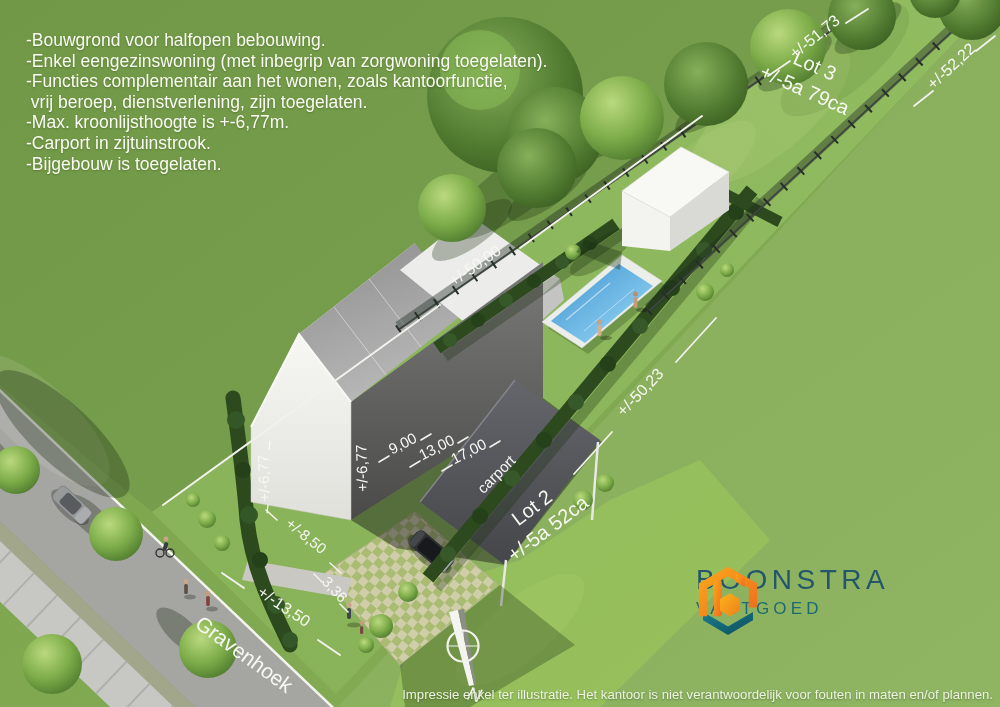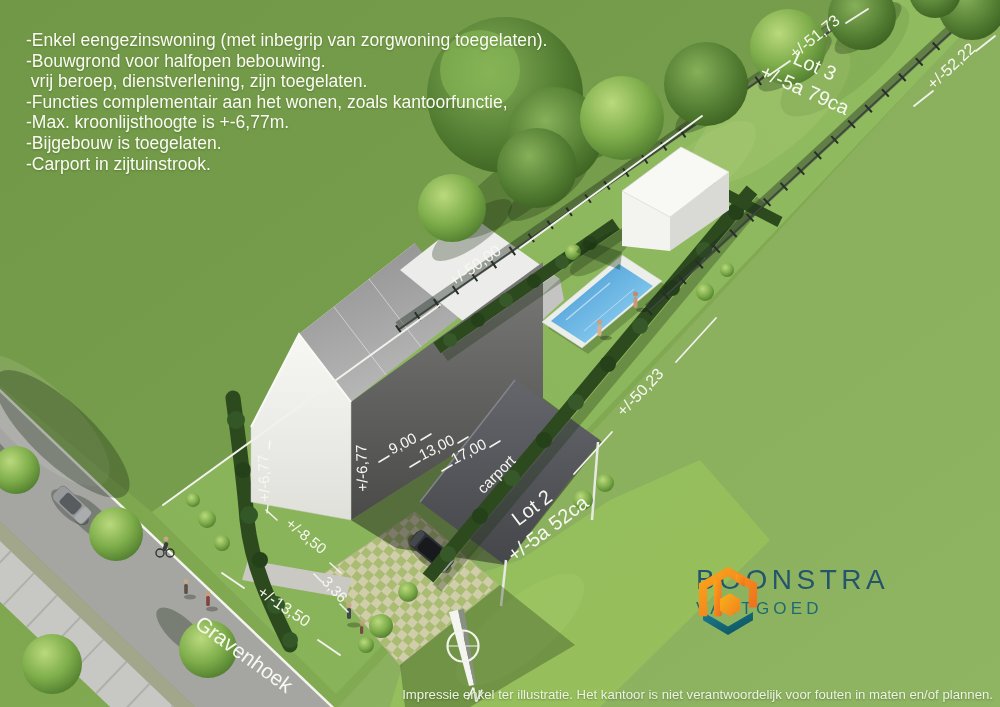--- a/index.html
+++ b/index.html
@@ -334,27 +334,27 @@
     <text class="lotlab" x="536" y="513" text-anchor="middle" transform="rotate(-37 536 513)">Lot 2</text>
     <text class="lotlab" x="552" y="534" text-anchor="middle" transform="rotate(-37 552 534)">+/-5a 52ca</text>
     <text class="lotlab" x="812" y="72" text-anchor="middle" transform="rotate(24 812 72)">Lot 3</text>
     <text class="lotlab" x="802" y="96" text-anchor="middle" transform="rotate(24 802 96)">+/-5a 79ca</text>
 
     <text class="street" x="240" y="660" text-anchor="middle" transform="rotate(36 240 660)">Gravenhoek</text>
   </g>
 </svg>
 
 <div class="notes">
+  <div class="note-line">-Bouwgrond voor halfopen bebouwing.</div>
   <div class="note-line">-Enkel eengezinswoning (met inbegrip van zorgwoning toegelaten).</div>
-  <div class="note-line">-Bouwgrond voor halfopen bebouwing.</div>
+  <div class="note-line">-Functies complementair aan het wonen, zoals kantoorfunctie,</div>
   <div class="note-line"> vrij beroep, dienstverlening, zijn toegelaten.</div>
-  <div class="note-line">-Functies complementair aan het wonen, zoals kantoorfunctie,</div>
   <div class="note-line">-Max. kroonlijsthoogte is +-6,77m.</div>
+  <div class="note-line">-Carport in zijtuinstrook.</div>
   <div class="note-line">-Bijgebouw is toegelaten.</div>
-  <div class="note-line">-Carport in zijtuinstrook.</div>
 </div>
 
 <div class="logo">
   <svg width="64" height="74" viewBox="0 0 100 112">
     <defs>
       <linearGradient id="orGrad" x1="0" y1="0" x2="1" y2="1">
         <stop offset="0" stop-color="#f9a61b"></stop>
             <stop offset="1" stop-color="#ee6c1e"></stop>
       </linearGradient>
       <linearGradient id="orGrad2" x1="0" y1="0" x2="1" y2="1">

